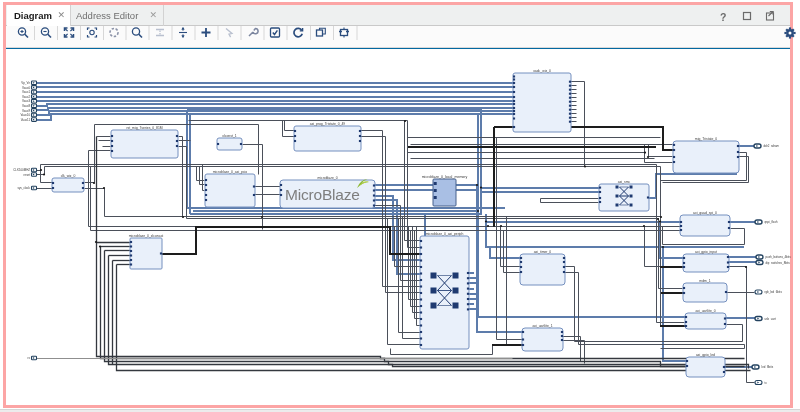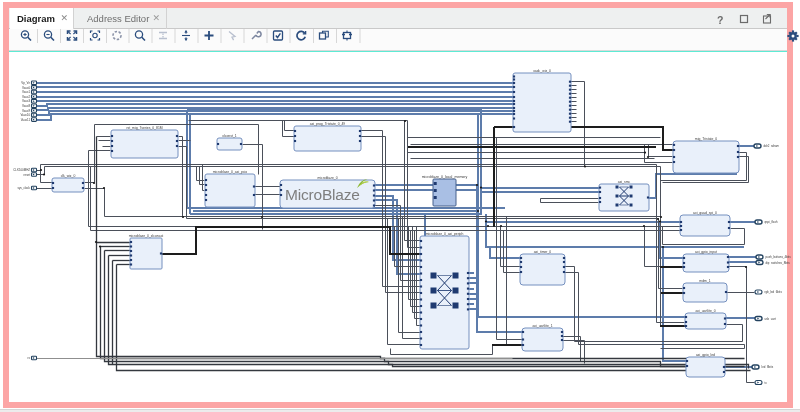--- a/index.html
+++ b/index.html
@@ -1,19 +1,19 @@
 <!DOCTYPE html>
 <html><head><meta charset="utf-8"><style>
 *{margin:0;padding:0;box-sizing:border-box}
 body{width:800px;height:412px;font-family:"Liberation Sans",sans-serif;background:#fff;position:relative;overflow:hidden}
-.panel{position:absolute;left:3px;top:2px;right:7px;bottom:4px;border:6px solid #fca5a5;background:#5eead4}
+.panel{position:absolute;left:3px;top:2px;right:7px;bottom:4px;border:3px solid #fca5a5;background:#0369a1}
 .tabs{position:absolute;left:0;top:0;right:0;height:21px;background:#eef0f0;border-bottom:1px solid #c9c9c9}
 .tab1{position:absolute;left:1px;top:0;width:64px;height:21px;background:#fff;border-right:1px solid #d2d2d2;font-weight:bold;font-size:9.5px;color:#1b1b1b;line-height:21px;padding-left:7px}
 .tab1 .x{position:absolute;right:5px;top:0;color:#8a8a8a;font-weight:normal;font-size:9px}
-.tab2{position:absolute;left:66px;top:0;width:92px;height:21px;border-right:1px solid #d2d2d2;font-size:9.5px;color:#6f6f6f;line-height:21px;padding-left:12px}
+.tab2{position:absolute;left:66px;top:0;width:92px;height:21px;border-right:1px solid #d2d2d2;font-size:9.5px;color:#6f6f6f;line-height:21px;padding-left:4px}
 .tab2 .x{position:absolute;right:6px;top:0;color:#9a9a9a;font-size:9px}
 .toolbar{position:absolute;left:0;top:21px;right:0;height:22px;background:#fbfbfb;border-bottom:1px solid #d9d9d9}
 .canvas{position:absolute;left:0;top:44px;right:0;bottom:0;background:#fff}
 .statusline{position:absolute;left:0;right:0;bottom:0;height:3px;background:#ececec;border-top:1px solid #d6d6d6}
 svg text{font-family:"Liberation Sans",sans-serif}
 </style></head>
 <body>
 <div class="panel">
  <div class="tabs">
   <div class="tab1">Diagram<span class="x">✕</span></div>

